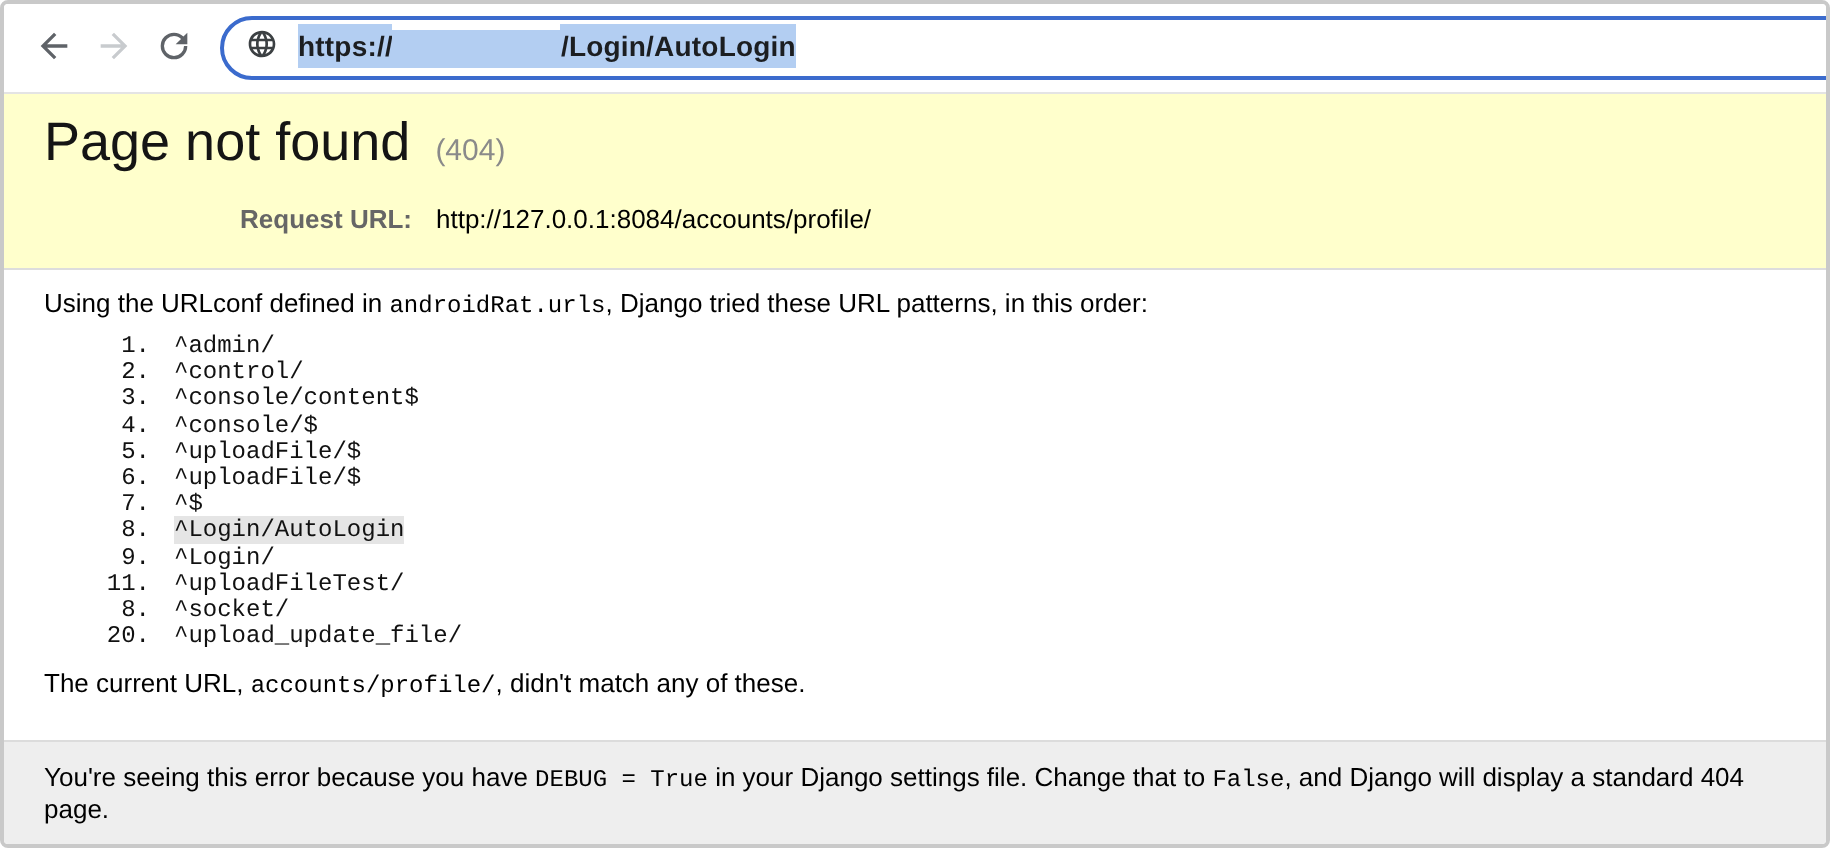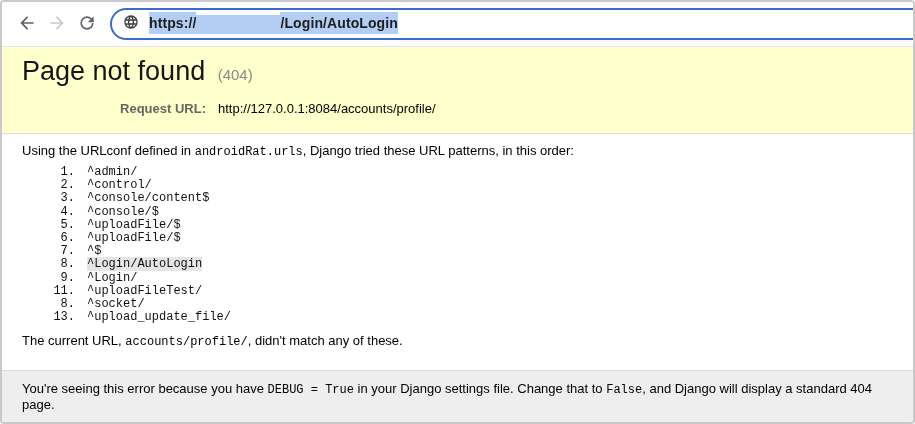--- a/index.html
+++ b/index.html
@@ -145,21 +145,21 @@
         <li><span class="num">2.</span><span class="">^control/</span></li>
         <li><span class="num">3.</span><span class="">^console/content$</span></li>
         <li><span class="num">4.</span><span class="">^console/$</span></li>
         <li><span class="num">5.</span><span class="">^uploadFile/$</span></li>
         <li><span class="num">6.</span><span class="">^uploadFile/$</span></li>
         <li><span class="num">7.</span><span class="">^$</span></li>
         <li><span class="num">8.</span><span class="hl">^Login/AutoLogin</span></li>
         <li><span class="num">9.</span><span class="">^Login/</span></li>
         <li><span class="num">11.</span><span class="">^uploadFileTest/</span></li>
         <li><span class="num">8.</span><span class="">^socket/</span></li>
-        <li><span class="num">13.</span><span class="">^upload_update_file/</span></li>
+        <li><span class="num">20.</span><span class="">^upload_update_file/</span></li>
       </ol>
     <p class="current-url"><span>The current URL, </span><code>accounts/profile/</code><span>, didn't match any of these.</span></p>
   </div>
 
   <div class="explanation">
     <span>You're seeing this error because you have </span><span class="mono">DEBUG = True</span><span> in your Django settings file. Change that to </span><span class="mono">False</span><span>, and Django will display a standard 404 page.</span>
   </div>
 
 </div>
 

